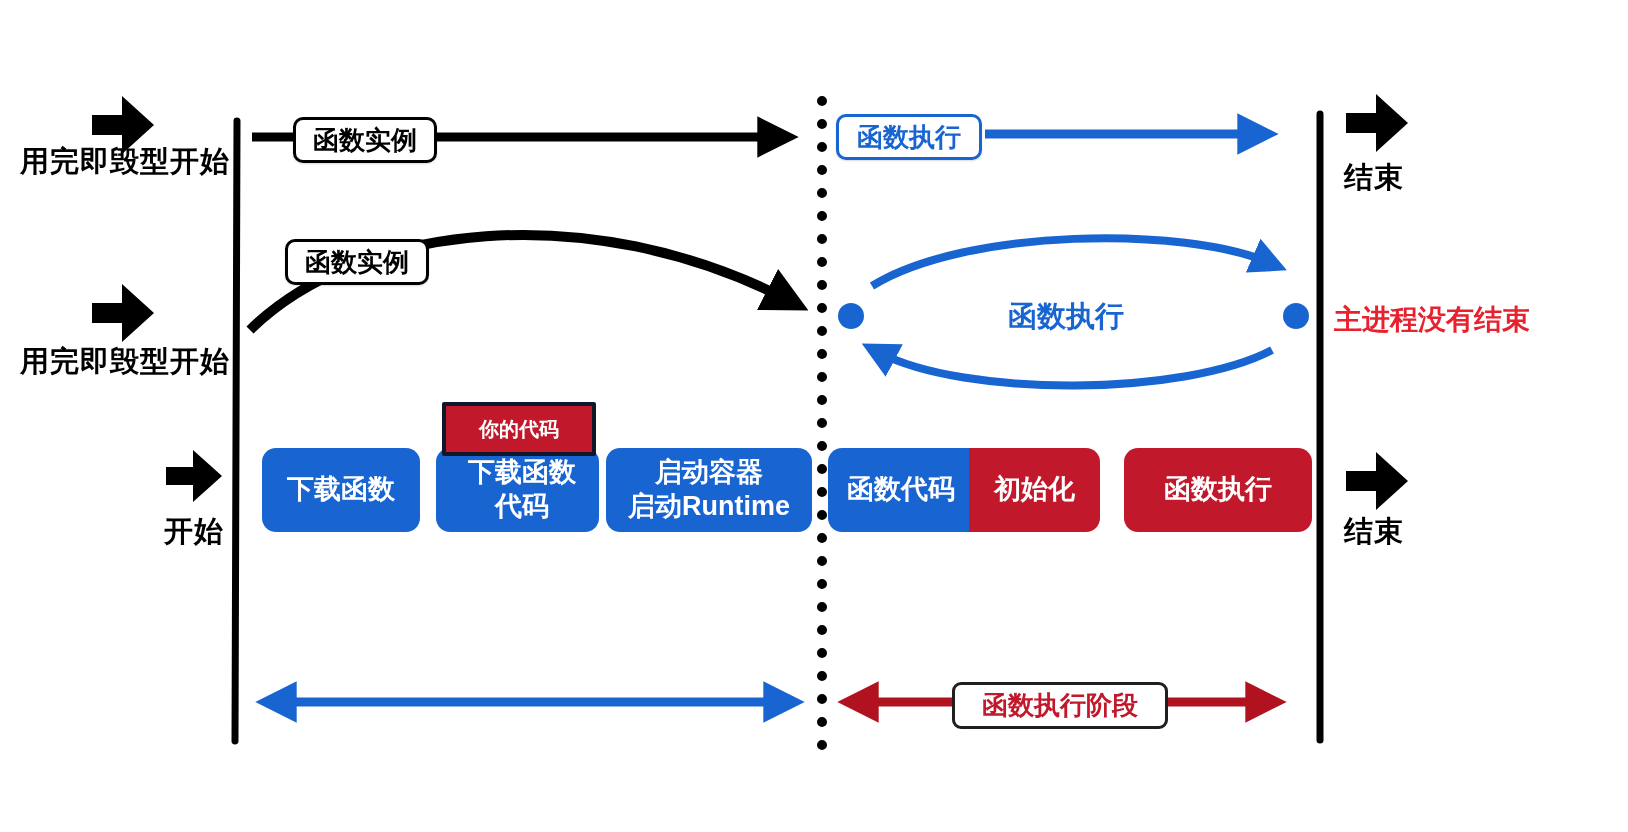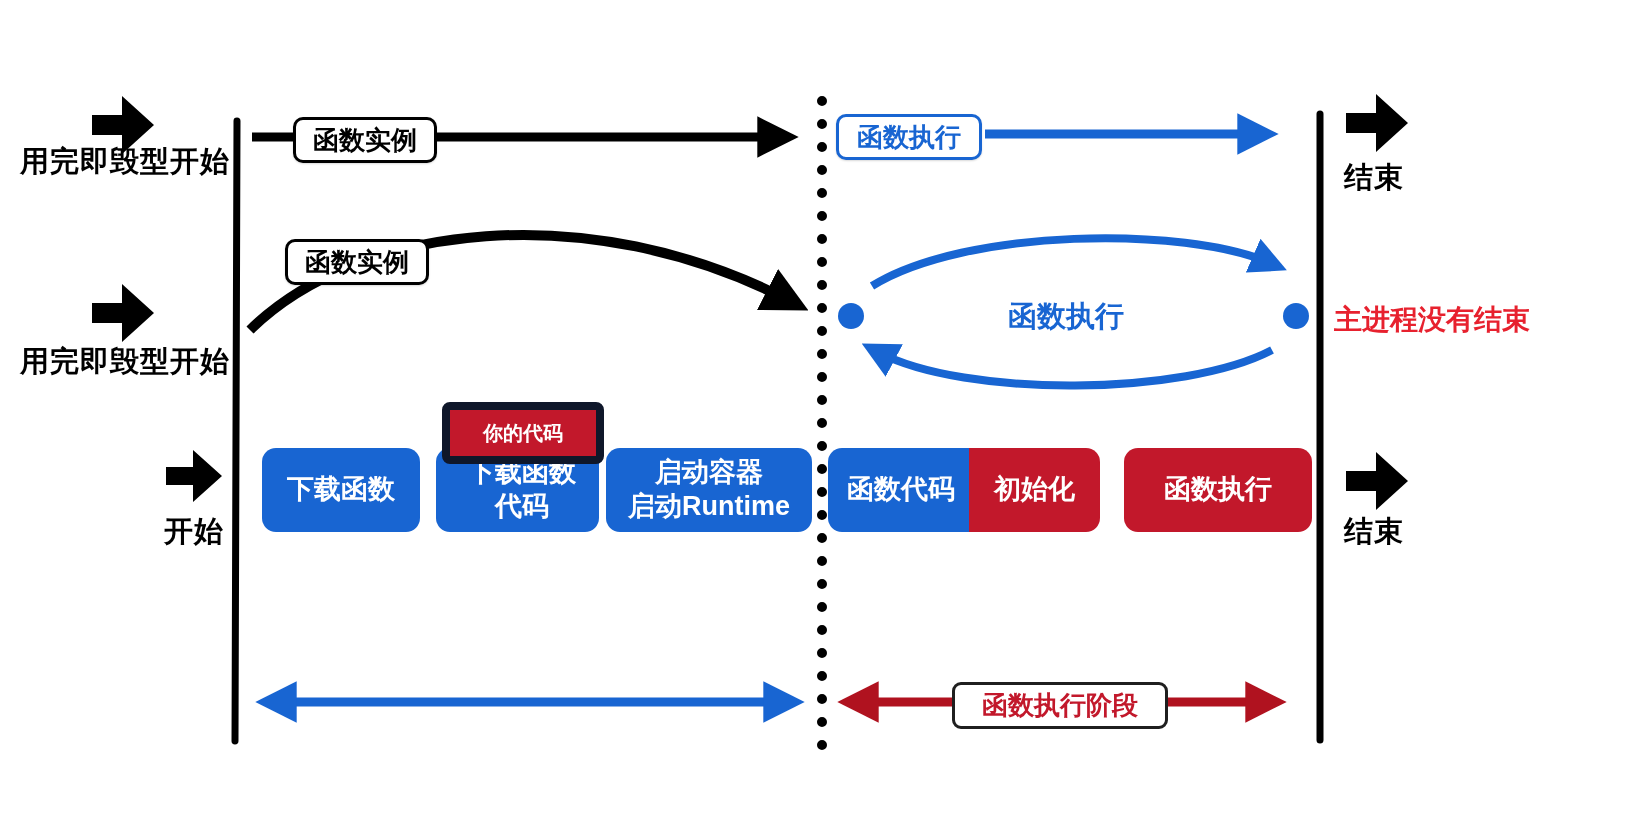--- a/index.html
+++ b/index.html
@@ -20,21 +20,21 @@
   .block {
     position: absolute; display: flex; align-items: center; justify-content: center;
     color: #fff; font-size: 27px; text-align: center; border-radius: 14px; line-height: 1.25;
   }
   .block.blue { background: #1865D2; }
   .block.red { background: #C2182B; }
   .block.join-left { border-radius: 14px 0 0 14px; }
   .block.join-right { border-radius: 0 14px 14px 0; }
   .multiline { white-space: pre-line; }
   .badge {
-    position: absolute; background: #C2182B; border: 8px solid #0f172a; border-radius: 8px;
+    position: absolute; background: #C2182B; border: 4px solid #0f172a; border-radius: 2px;
     color: #fff; font-size: 20px; display: flex; align-items: center; justify-content: center;
   }
   .loop-label { position: absolute; color: #1865D2; font-size: 29px; white-space: nowrap; }
   .note { position: absolute; color: #E7212E; font-size: 28px; white-space: nowrap; }
   .phase-tag {
     position: absolute; background: #fff; border: 3px solid #1f1f1f; border-radius: 9px;
     display: flex; align-items: center; justify-content: center; font-size: 26px; white-space: nowrap;
   }
   .phase-tag.blue { color: #1865D2; }
   .phase-tag.red { color: #C2182B; }

